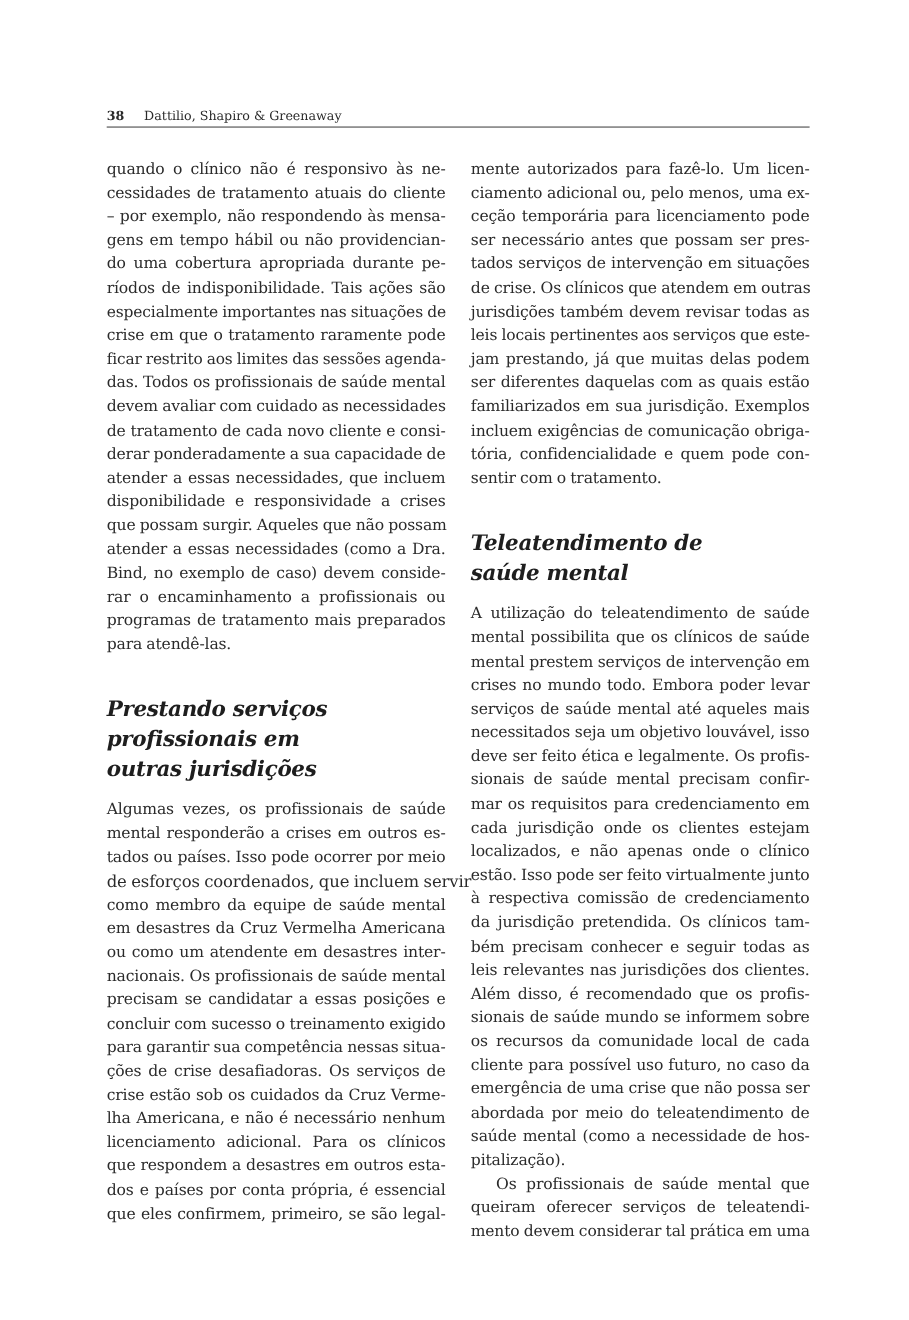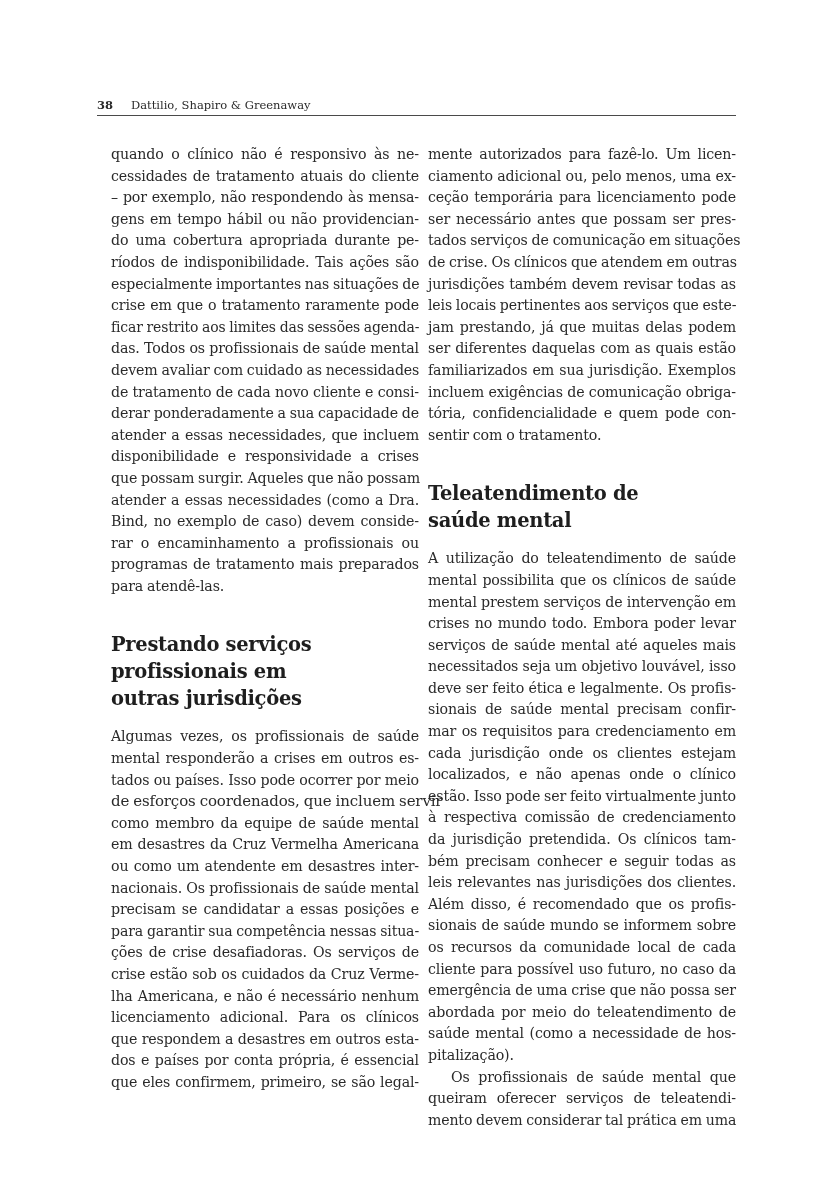--- a/index.html
+++ b/index.html
@@ -29,21 +29,21 @@
     }
     .running-head .page-num {
       font-weight: bold;
       margin-right: 18px;
     }
     .column {
       position: absolute;
       top: 144px;
       width: 308px;
     }
-    .col-left { left: 111px; }
+    .col-left { left: 97px; }
     .col-right { left: 428px; }
     .line {
       display: block;
       height: 21.6px;
       line-height: 21.6px;
       font-size: 14.2px;
       text-align: justify;
       text-align-last: justify;
       white-space: nowrap;
       overflow: visible;
@@ -60,20 +60,21 @@
       font-family: "DejaVu Serif", "Liberation Serif", serif;
       font-weight: bold;
       font-size: 19.5px;
       line-height: 27px;
       color: #1e1e1e;
       letter-spacing: -0.3px;
       white-space: nowrap;
     }
     .heading .h-line {
       display: block;
+      font-style: italic;
     }
     .gap-before-heading { height: 34px; }
     .gap-after-heading { height: 14px; }
   </style>
 </head>
 <body>
 
 <div class="running-head">
   <span class="page-num">38</span><span>Dattilio, Shapiro &amp; Greenaway</span>
 </div>
@@ -114,38 +115,39 @@
   <div>
     <span class="line">Algumas vezes, os profissionais de saúde</span>
     <span class="line">mental responderão a crises em outros es-</span>
     <span class="line">tados ou países. Isso pode ocorrer por meio</span>
     <span class="line" style="font-size: 15px;">de esforços coordenados, que incluem servir</span>
     <span class="line">como membro da equipe de saúde mental</span>
     <span class="line">em desastres da Cruz Vermelha Americana</span>
     <span class="line">ou como um atendente em desastres inter-</span>
     <span class="line">nacionais. Os profissionais de saúde mental</span>
     <span class="line">precisam se candidatar a essas posições e</span>
+    <span class="line">concluir com sucesso o treinamento exigido</span>
     <span class="line" style="font-size: 14.11px;">para garantir sua competência nessas situa-</span>
     <span class="line">ções de crise desafiadoras. Os serviços de</span>
     <span class="line">crise estão sob os cuidados da Cruz Verme-</span>
     <span class="line">lha Americana, e não é necessário nenhum</span>
     <span class="line">licenciamento adicional. Para os clínicos</span>
     <span class="line">que respondem a desastres em outros esta-</span>
     <span class="line">dos e países por conta própria, é essencial</span>
     <span class="line">que eles confirmem, primeiro, se são legal-</span>
   </div>
 </div>
 
 <div class="column col-right">
   <div>
     <span class="line">mente autorizados para fazê-lo. Um licen-</span>
     <span class="line">ciamento adicional ou, pelo menos, uma ex-</span>
     <span class="line">ceção temporária para licenciamento pode</span>
     <span class="line">ser necessário antes que possam ser pres-</span>
-    <span class="line">tados serviços de comunicação em situações</span>
+    <span class="line">tados serviços de intervenção em situações</span>
     <span class="line">de crise. Os clínicos que atendem em outras</span>
     <span class="line">jurisdições também devem revisar todas as</span>
     <span class="line" style="font-size: 14.11px;">leis locais pertinentes aos serviços que este-</span>
     <span class="line">jam prestando, já que muitas delas podem</span>
     <span class="line">ser diferentes daquelas com as quais estão</span>
     <span class="line">familiarizados em sua jurisdição. Exemplos</span>
     <span class="line">incluem exigências de comunicação obriga-</span>
     <span class="line">tória, confidencialidade e quem pode con-</span>
     <span class="line last">sentir com o tratamento.</span>
   </div>

